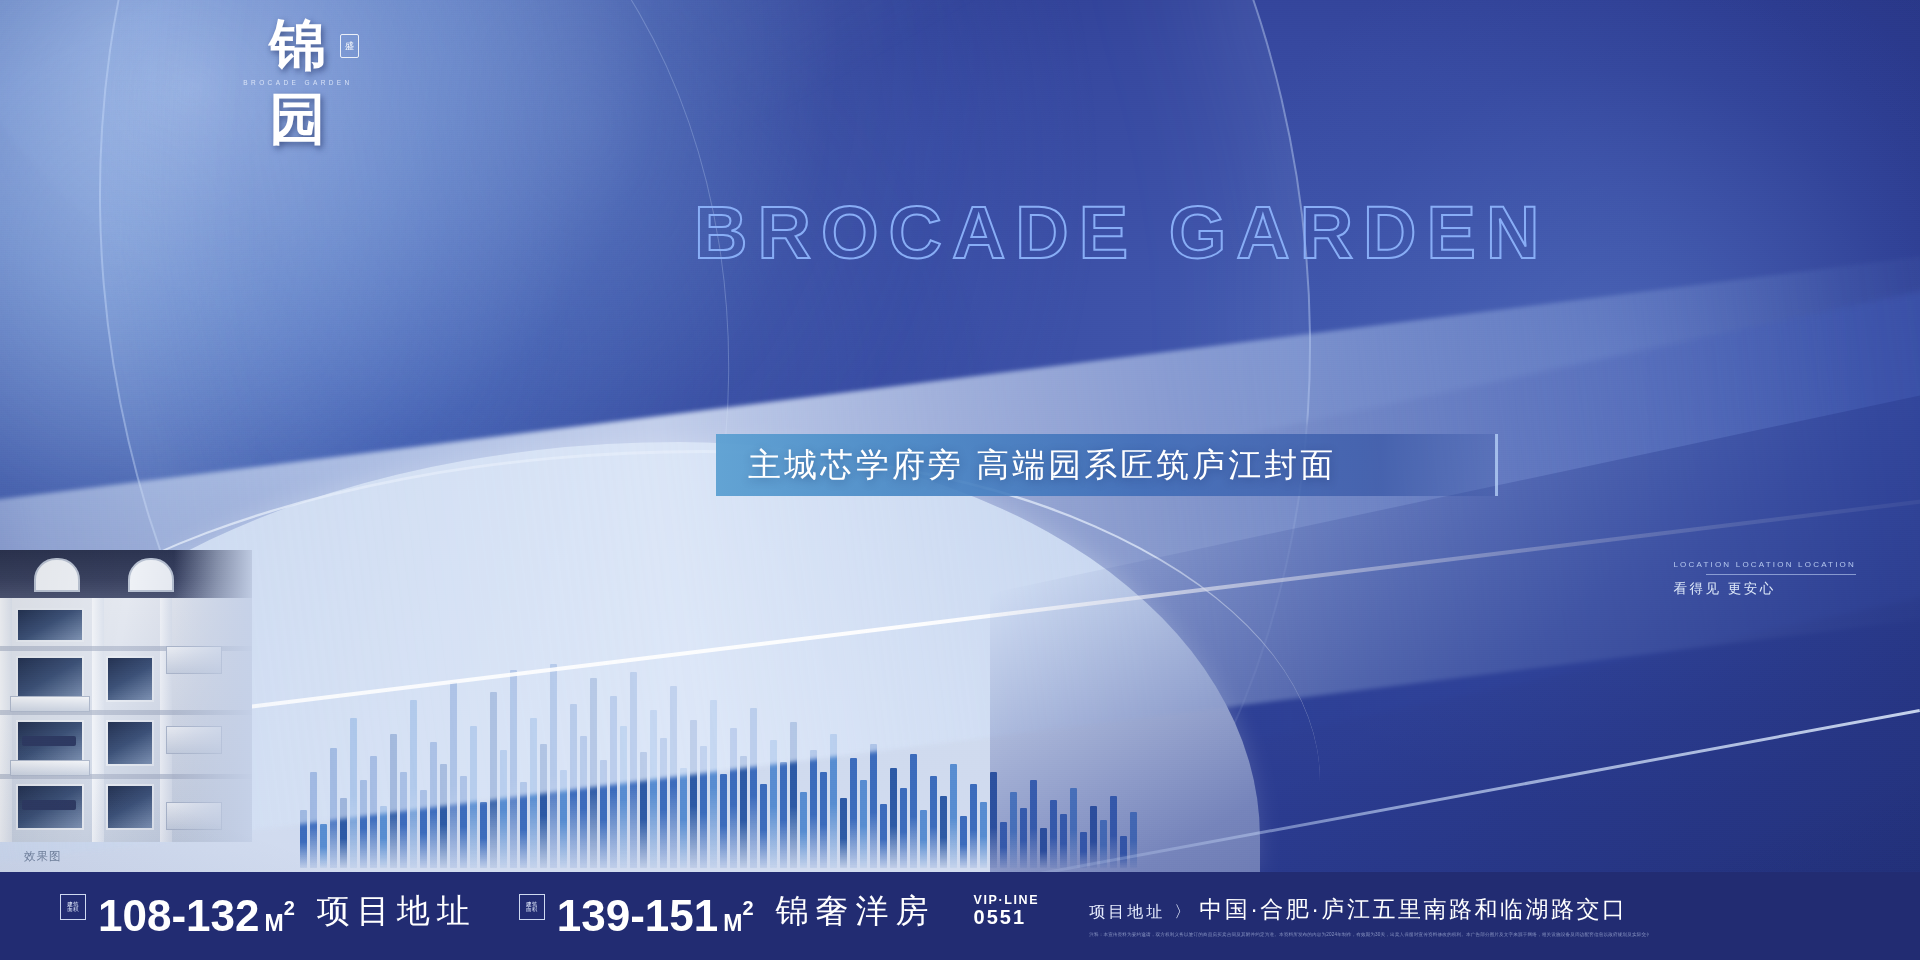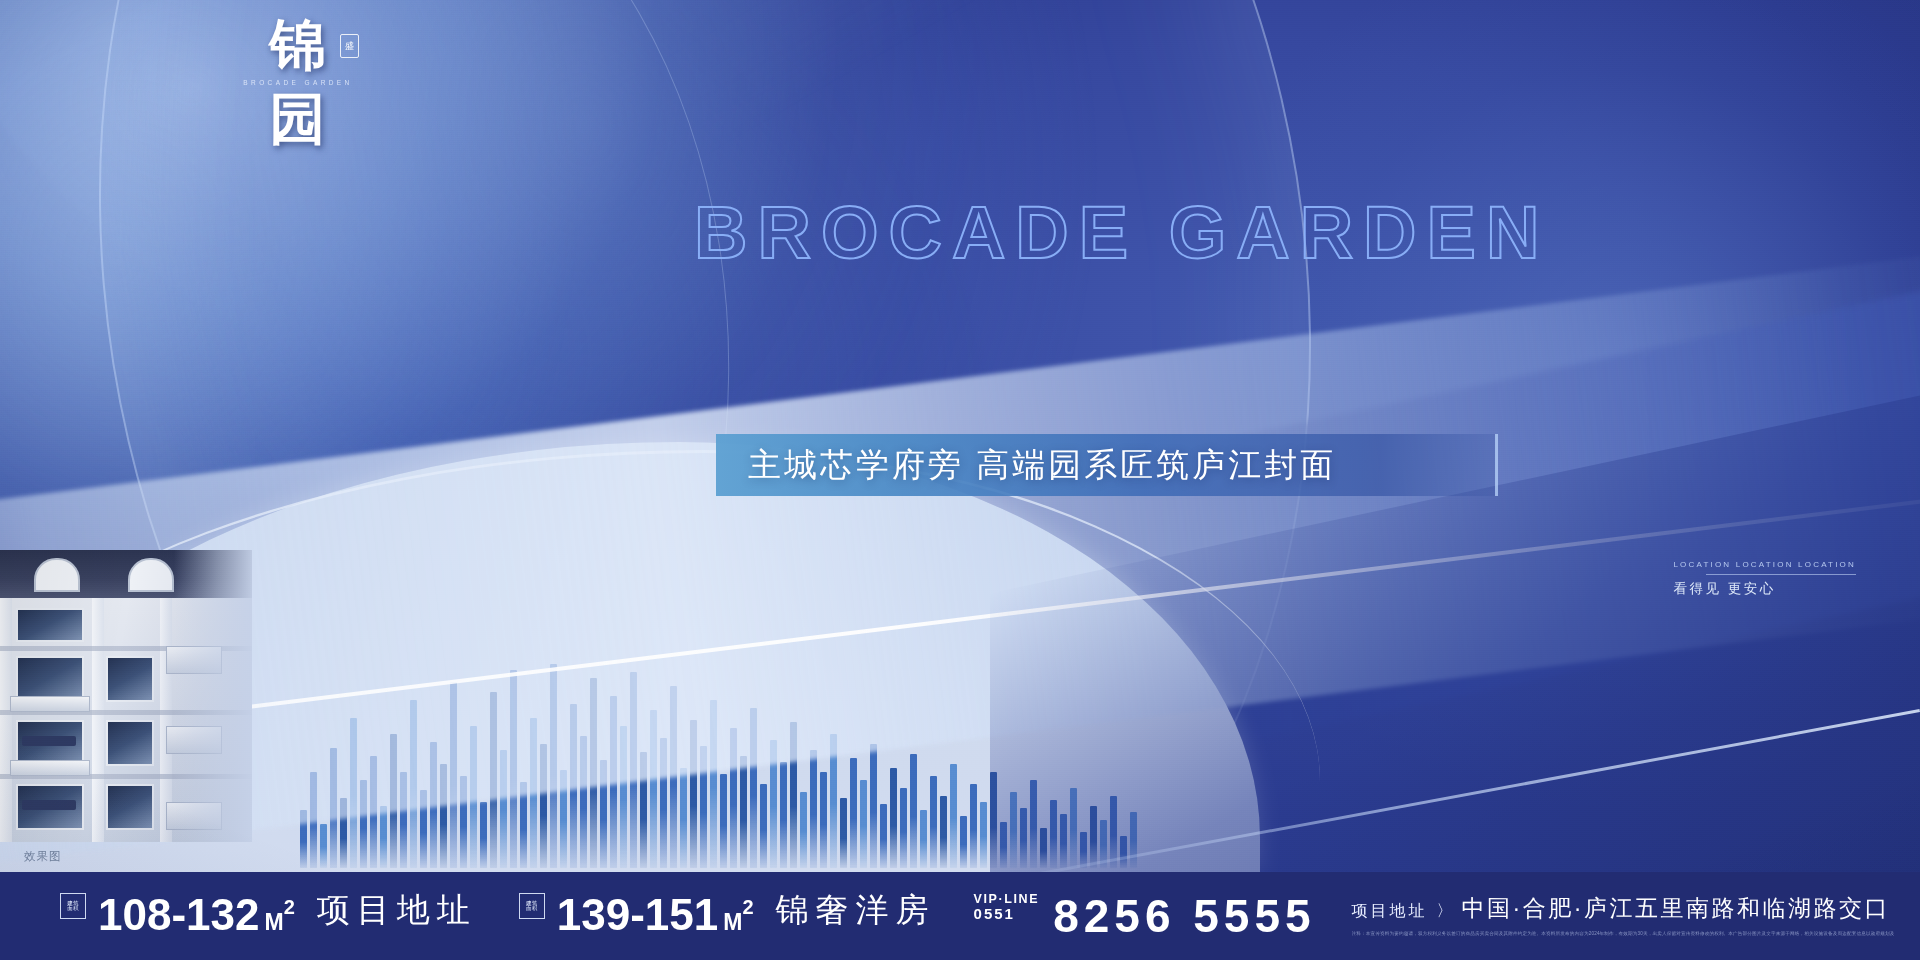--- a/index.html
+++ b/index.html
@@ -249,21 +249,21 @@
   }
   .unit-size sup{font-size:20px;font-weight:700;vertical-align:super;letter-spacing:0;}
   .unit-size .m{font-size:23px;font-weight:700;margin-left:5px;}
   .unit-name{
     color:#ffffff;font-size:33px;letter-spacing:7px;margin:0 0 0 22px;white-space:nowrap;line-height:1;
   }
   .gap-lg{width:42px;flex:0 0 auto;}
   .gap-md{width:30px;flex:0 0 auto;}
   .vip{margin:0 14px 3px 8px;flex:0 0 auto;line-height:1.05;}
   .vip-label{color:#ffffff;font-size:12.5px;letter-spacing:1.6px;font-weight:700;}
-  .vip-code{color:#ffffff;font-size:15px;font-weight:700;letter-spacing:2px;}
+  .vip-code{color:#ffffff;font-size:20px;font-weight:700;letter-spacing:2px;}
   .phone{
     color:#ffffff;font-size:46px;font-weight:700;letter-spacing:5px;white-space:nowrap;line-height:1;
   }
   .addr-wrap{margin-left:36px;flex:1 1 auto;min-width:0;}
   .addr-line{display:flex;align-items:baseline;white-space:nowrap;}
   .addr-label{color:#e8eeff;font-size:16px;letter-spacing:3px;}
   .addr-arrow{color:#e8eeff;font-size:16px;margin:0 9px;}
   .addr-value{color:#ffffff;font-size:23px;letter-spacing:2.5px;}
   .fineprint{
     color:rgba(196,208,240,.62);font-size:4.6px;letter-spacing:.15px;margin-top:7px;
@@ -455,21 +455,20 @@
         <span>139-151</span><span class="m">M</span><sup>2</sup>
       </div>
       <div class="unit-name">锦奢洋房</div>
 
       <div class="gap-md"></div>
 
       <div class="vip">
         <div class="vip-label">VIP·LINE</div>
         <div class="vip-code">0551</div>
       </div>
-      <div class="phone">8256 5555</div>
 
       <div class="addr-wrap">
         <div class="addr-line">
           <span class="addr-label">项目地址</span>
           <span class="addr-arrow">〉</span>
           <span class="addr-value">中国·合肥·庐江五里南路和临湖路交口</span>
         </div>
         <div class="fineprint">注释：本宣传资料为要约邀请，双方权利义务以签订的商品房买卖合同及其附件约定为准。本资料所发布的内容为2024年制作，有效期为30天，出卖人保留对宣传资料修改的权利。本广告部分图片及文字来源于网络，相关设施设备及周边配套信息以政府规划及实际交付为准，敬请留意。装修标准及示意图仅供参考，不作为交付标准。</div>
       </div>
 

